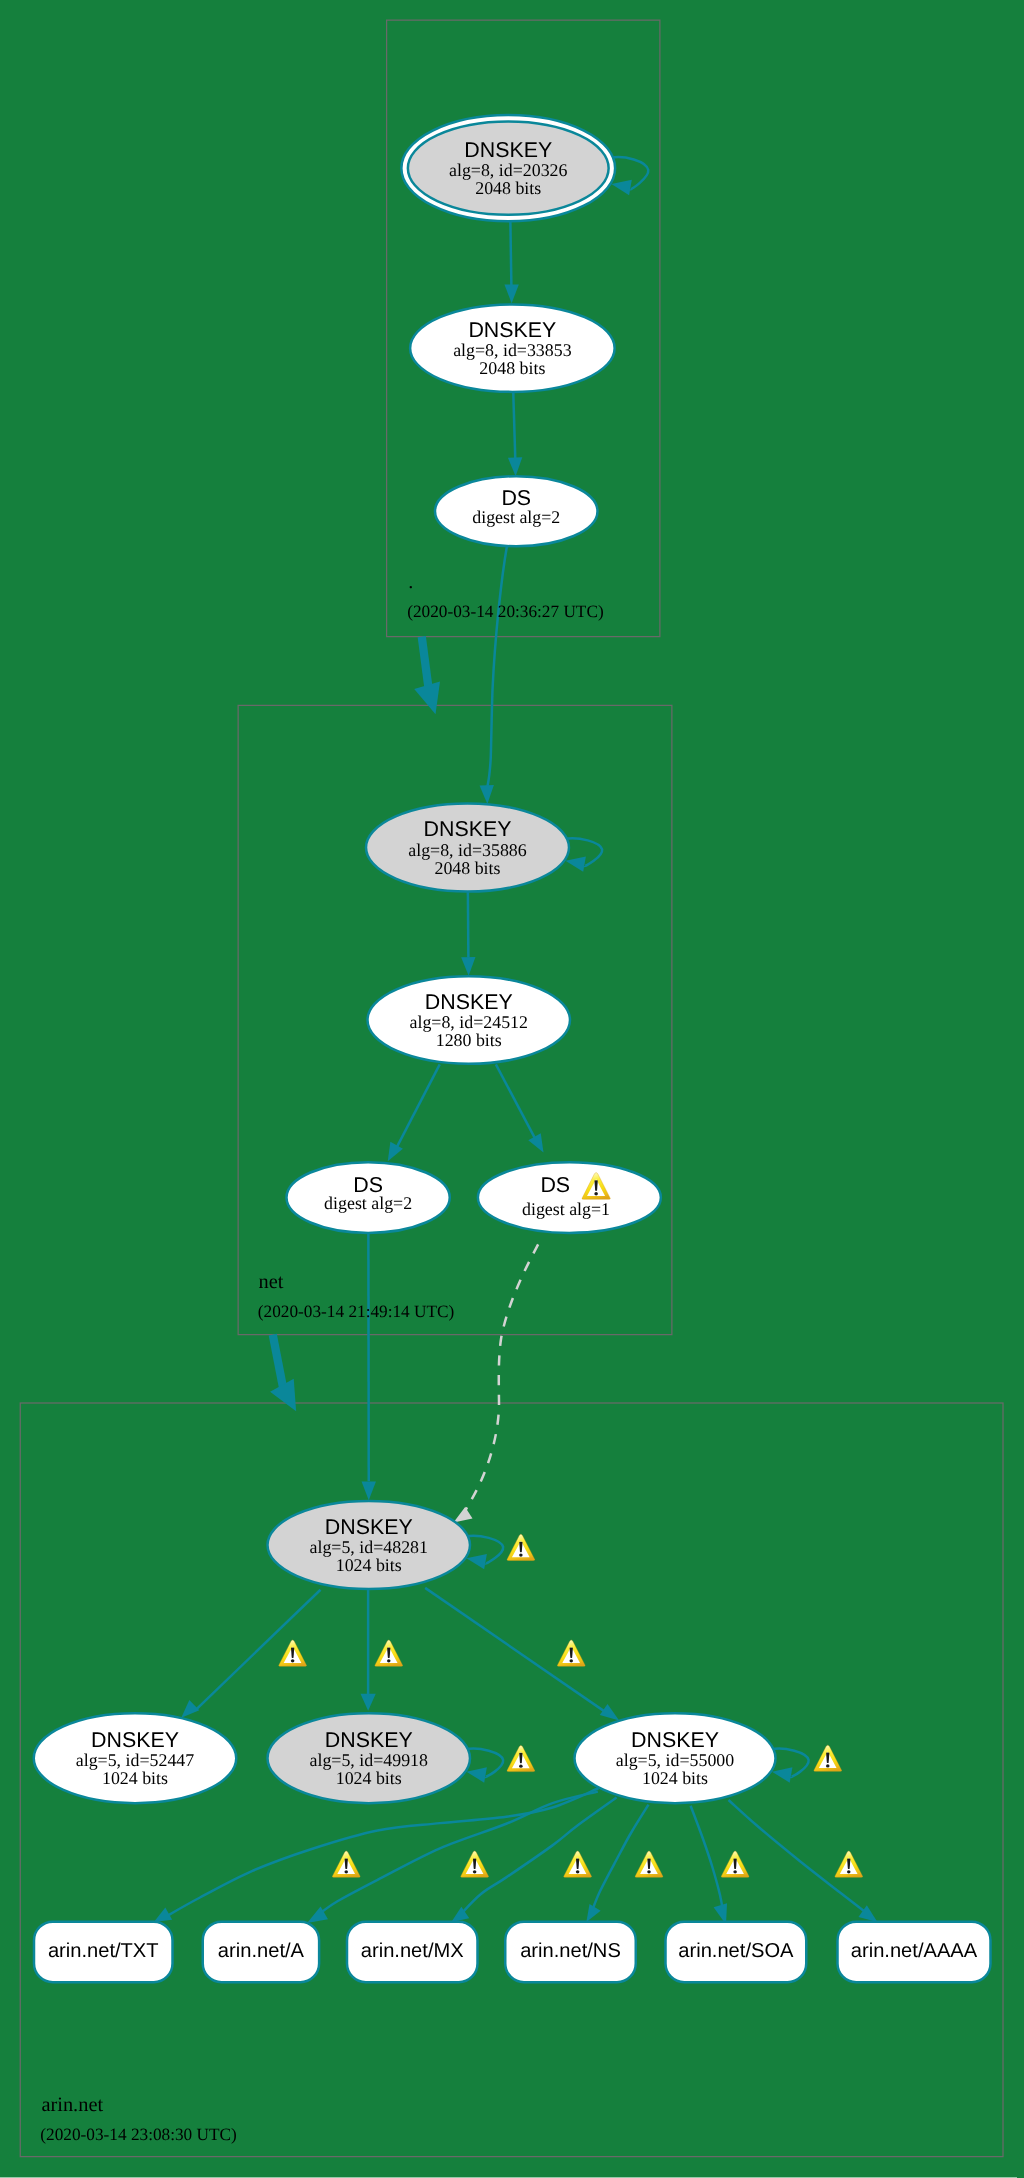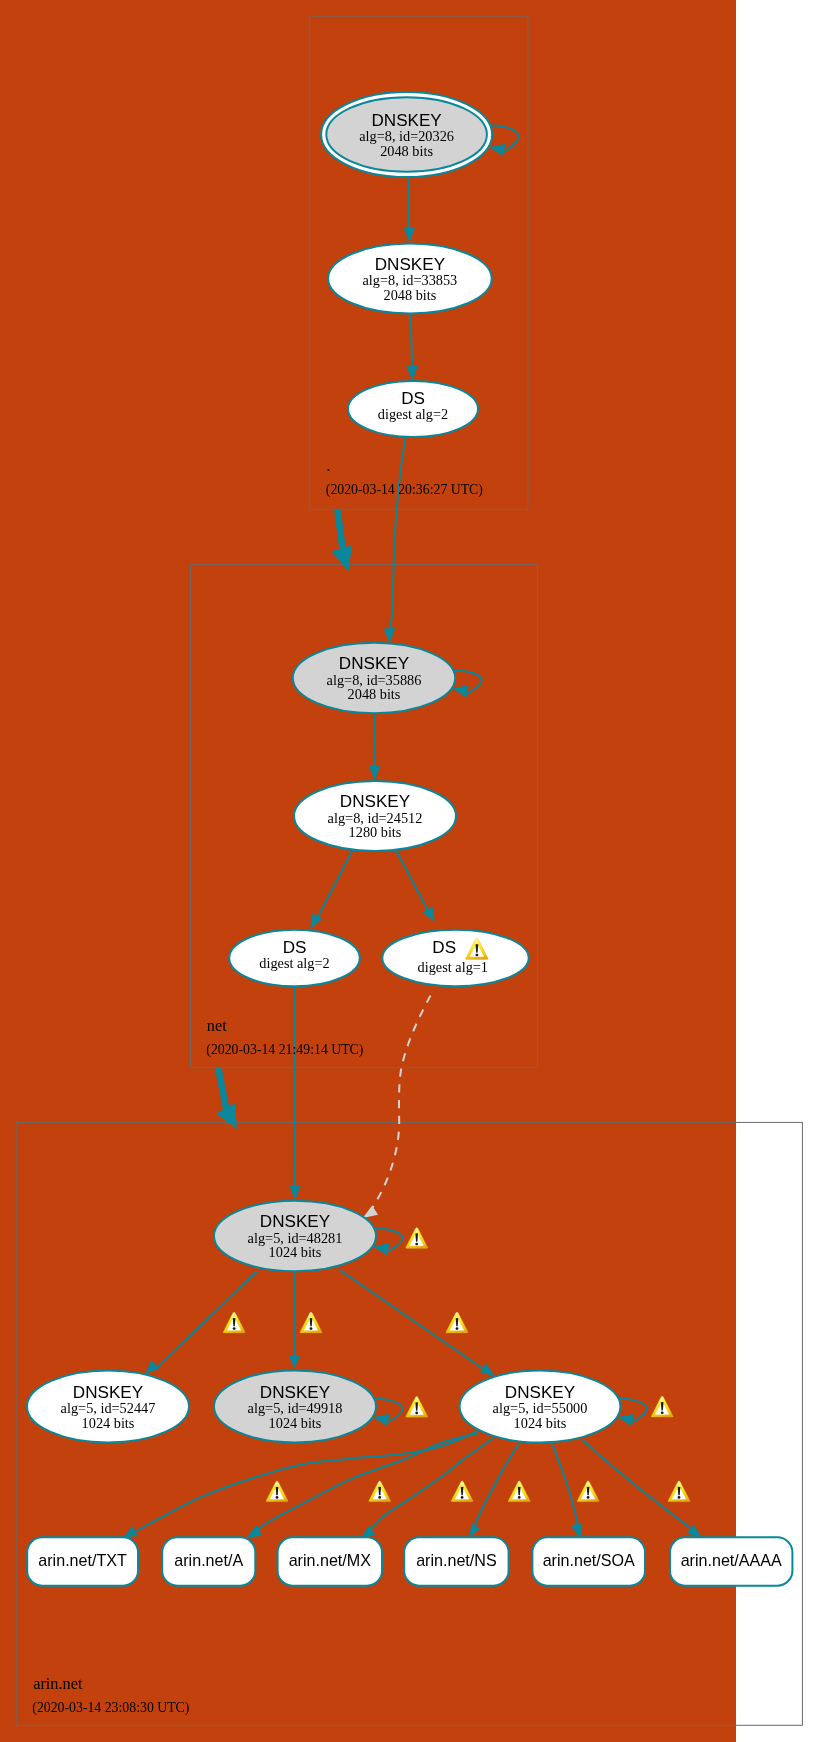--- a/index.html
+++ b/index.html
@@ -1,19 +1,19 @@
 <!DOCTYPE html>
 <html><head>
 <meta charset="utf-8">
 <title>DNSSEC authentication chain</title>
 <style>
   html,body{margin:0;padding:0;background:#ffffff;}
   body{width:819px;height:1742px;overflow:hidden;
        font-family:"Liberation Sans",sans-serif;}
-  #graph{position:relative;width:736px;height:1742px;background:#c2410c;text-decoration:underline;}
+  #graph{position:relative;width:819px;height:1742px;background:#15803d;text-decoration:underline;}
   #graph svg{display:block;}
   .zone-rect{fill:none;stroke:#696969;stroke-width:1;}
   .zone-label{font-family:"Liberation Serif",serif;font-size:16.3px;fill:#000;}
   .zone-ts{font-family:"Liberation Serif",serif;font-size:13.8px;fill:#000;}
   .node-ell{stroke:#0a879a;stroke-width:2;}
   .fill-sep{fill:#d3d3d3;}
   .fill-plain{fill:#ffffff;}
   .node-title{font-family:"Liberation Sans",sans-serif;font-size:17.1px;fill:#000;text-anchor:middle;}
   .node-detail{font-family:"Liberation Serif",serif;font-size:14.3px;fill:#000;text-anchor:middle;}
   .rrset-rect{fill:#ffffff;stroke:#0a879a;stroke-width:2;}

